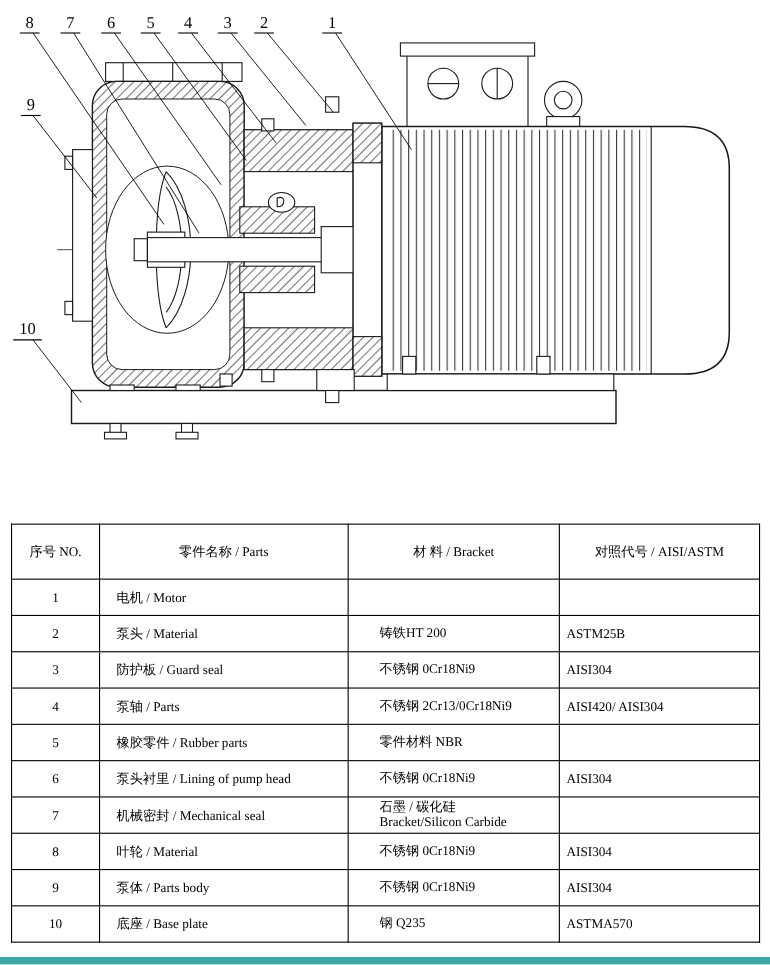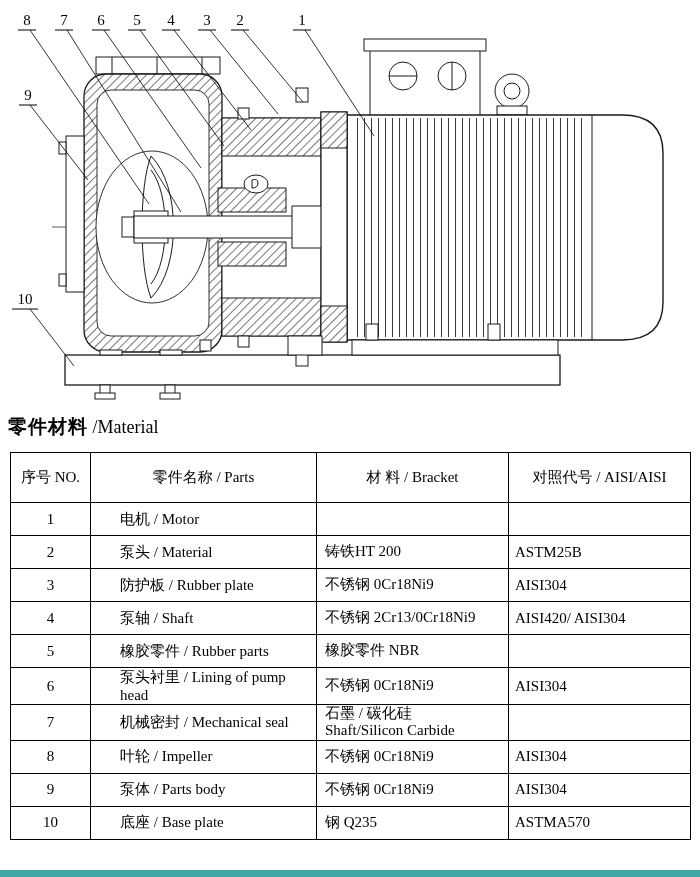--- a/index.html
+++ b/index.html
@@ -4,28 +4,28 @@
 <style>
   *{box-sizing:border-box}
   html,body{margin:0;padding:0;background:#fff}
   .page{position:relative;width:700px;height:877px;background:#fff;color:#000;
         font-family:"Liberation Serif",serif;overflow:hidden}
   .figure{position:absolute;top:0;left:0;width:700px;height:415px}
   .figure svg{display:block}
   .section-title{position:absolute;left:8px;top:416px;margin:0;font-size:19px;line-height:1.2}
   .section-title .zh{font-weight:700;letter-spacing:1px}
   .section-title .en{font-weight:400;font-size:18px}
-  table.material-table{position:absolute;left:10px;top:452px;width:680px;
-        border-collapse:collapse;font-size:15px;table-layout:fixed}
+  table.material-table{position:absolute;left:10px;top:476px;width:680px;
+        border-collapse:collapse;font-size:12px;table-layout:fixed}
   .material-table th,.material-table td{border:1px solid #000;padding:0 6px;overflow:hidden}
   .material-table th{height:50px;font-weight:400;text-align:center}
   .material-table td{height:33px}
   td.c-no{text-align:center}
-  td.c-part{padding-left:29px}
-  td.c-mat{padding-left:8px;white-space:pre-line;line-height:1.15}
+  td.c-part{padding-left:15px}
+  td.c-mat{padding-left:28px;white-space:pre-line;line-height:1.15}
   td.c-code{}
   .bottom-bar{position:absolute;left:0;bottom:0;width:700px;height:7px;background:#3fa8a5}
   .lines{stroke:#1a1a1a;fill:none}
 </style>
 </head>
 <body>
 
 <div class="page">
 
   <div class="figure">
@@ -187,86 +187,83 @@
         </g>
         <g>
           <text x="25" y="304" text-anchor="middle">10</text>
           <line x1="12" y1="309" x2="38" y2="309" stroke="#000"></line>
           <line x1="30" y1="309" x2="74" y2="366" stroke="#000" stroke-width="0.8"></line>
         </g>
       </g>
     </svg>
   </div>
 
-  <h2 class="section-title">
-    <span class="zh">零件材料</span><span class="en"> /Material</span>
-  </h2>
 
   <table class="material-table">
     <colgroup>
         <col style="width:80px">
         <col style="width:226px">
         <col style="width:192px">
         <col style="width:182px">
       </colgroup>
     <thead>
       <tr>
         <th>序号 NO.</th>
         <th>零件名称 / Parts</th>
         <th>材  料 / Bracket</th>
-        <th>对照代号 / AISI/AISI</th>
+        <th>对照代号 / AISI/ASTM</th>
       </tr>
     </thead>
     <tbody>
       <tr>
         <td class="c-no">1</td>
         <td class="c-part">电机 / Motor</td>
         <td class="c-mat"></td>
         <td class="c-code"></td>
       </tr>
       <tr>
         <td class="c-no">2</td>
         <td class="c-part">泵头 / Material</td>
         <td class="c-mat">铸铁HT 200</td>
         <td class="c-code">ASTM25B</td>
       </tr>
       <tr>
         <td class="c-no">3</td>
-        <td class="c-part">防护板 / Rubber plate</td>
+        <td class="c-part">防护板 / Guard seal</td>
         <td class="c-mat">不锈钢 0Cr18Ni9</td>
         <td class="c-code">AISI304</td>
       </tr>
       <tr>
         <td class="c-no">4</td>
-        <td class="c-part">泵轴 / Shaft</td>
+        <td class="c-part">泵轴 / Parts</td>
         <td class="c-mat">不锈钢 2Cr13/0Cr18Ni9</td>
         <td class="c-code">AISI420/ AISI304</td>
       </tr>
       <tr>
         <td class="c-no">5</td>
         <td class="c-part">橡胶零件 / Rubber parts</td>
-        <td class="c-mat">橡胶零件 NBR</td>
+        <td class="c-mat">零件材料 NBR</td>
         <td class="c-code"></td>
       </tr>
       <tr>
         <td class="c-no">6</td>
         <td class="c-part">泵头衬里 / Lining of pump head</td>
         <td class="c-mat">不锈钢 0Cr18Ni9</td>
         <td class="c-code">AISI304</td>
       </tr>
       <tr>
         <td class="c-no">7</td>
         <td class="c-part">机械密封 / Mechanical seal</td>
         <td class="c-mat">石墨 / 碳化硅
-Shaft/Silicon Carbide</td>
+Bracket/Silicon Carbide</td>
         <td class="c-code"></td>
       </tr>
       <tr>
         <td class="c-no">8</td>
-        <td class="c-part">叶轮 / Impeller</td>
+        <td class="c-part">叶轮 / Material</td>
         <td class="c-mat">不锈钢 0Cr18Ni9</td>
         <td class="c-code">AISI304</td>
       </tr>
       <tr>
         <td class="c-no">9</td>
         <td class="c-part">泵体 / Parts body</td>
         <td class="c-mat">不锈钢 0Cr18Ni9</td>
         <td class="c-code">AISI304</td>
       </tr>
       <tr>

